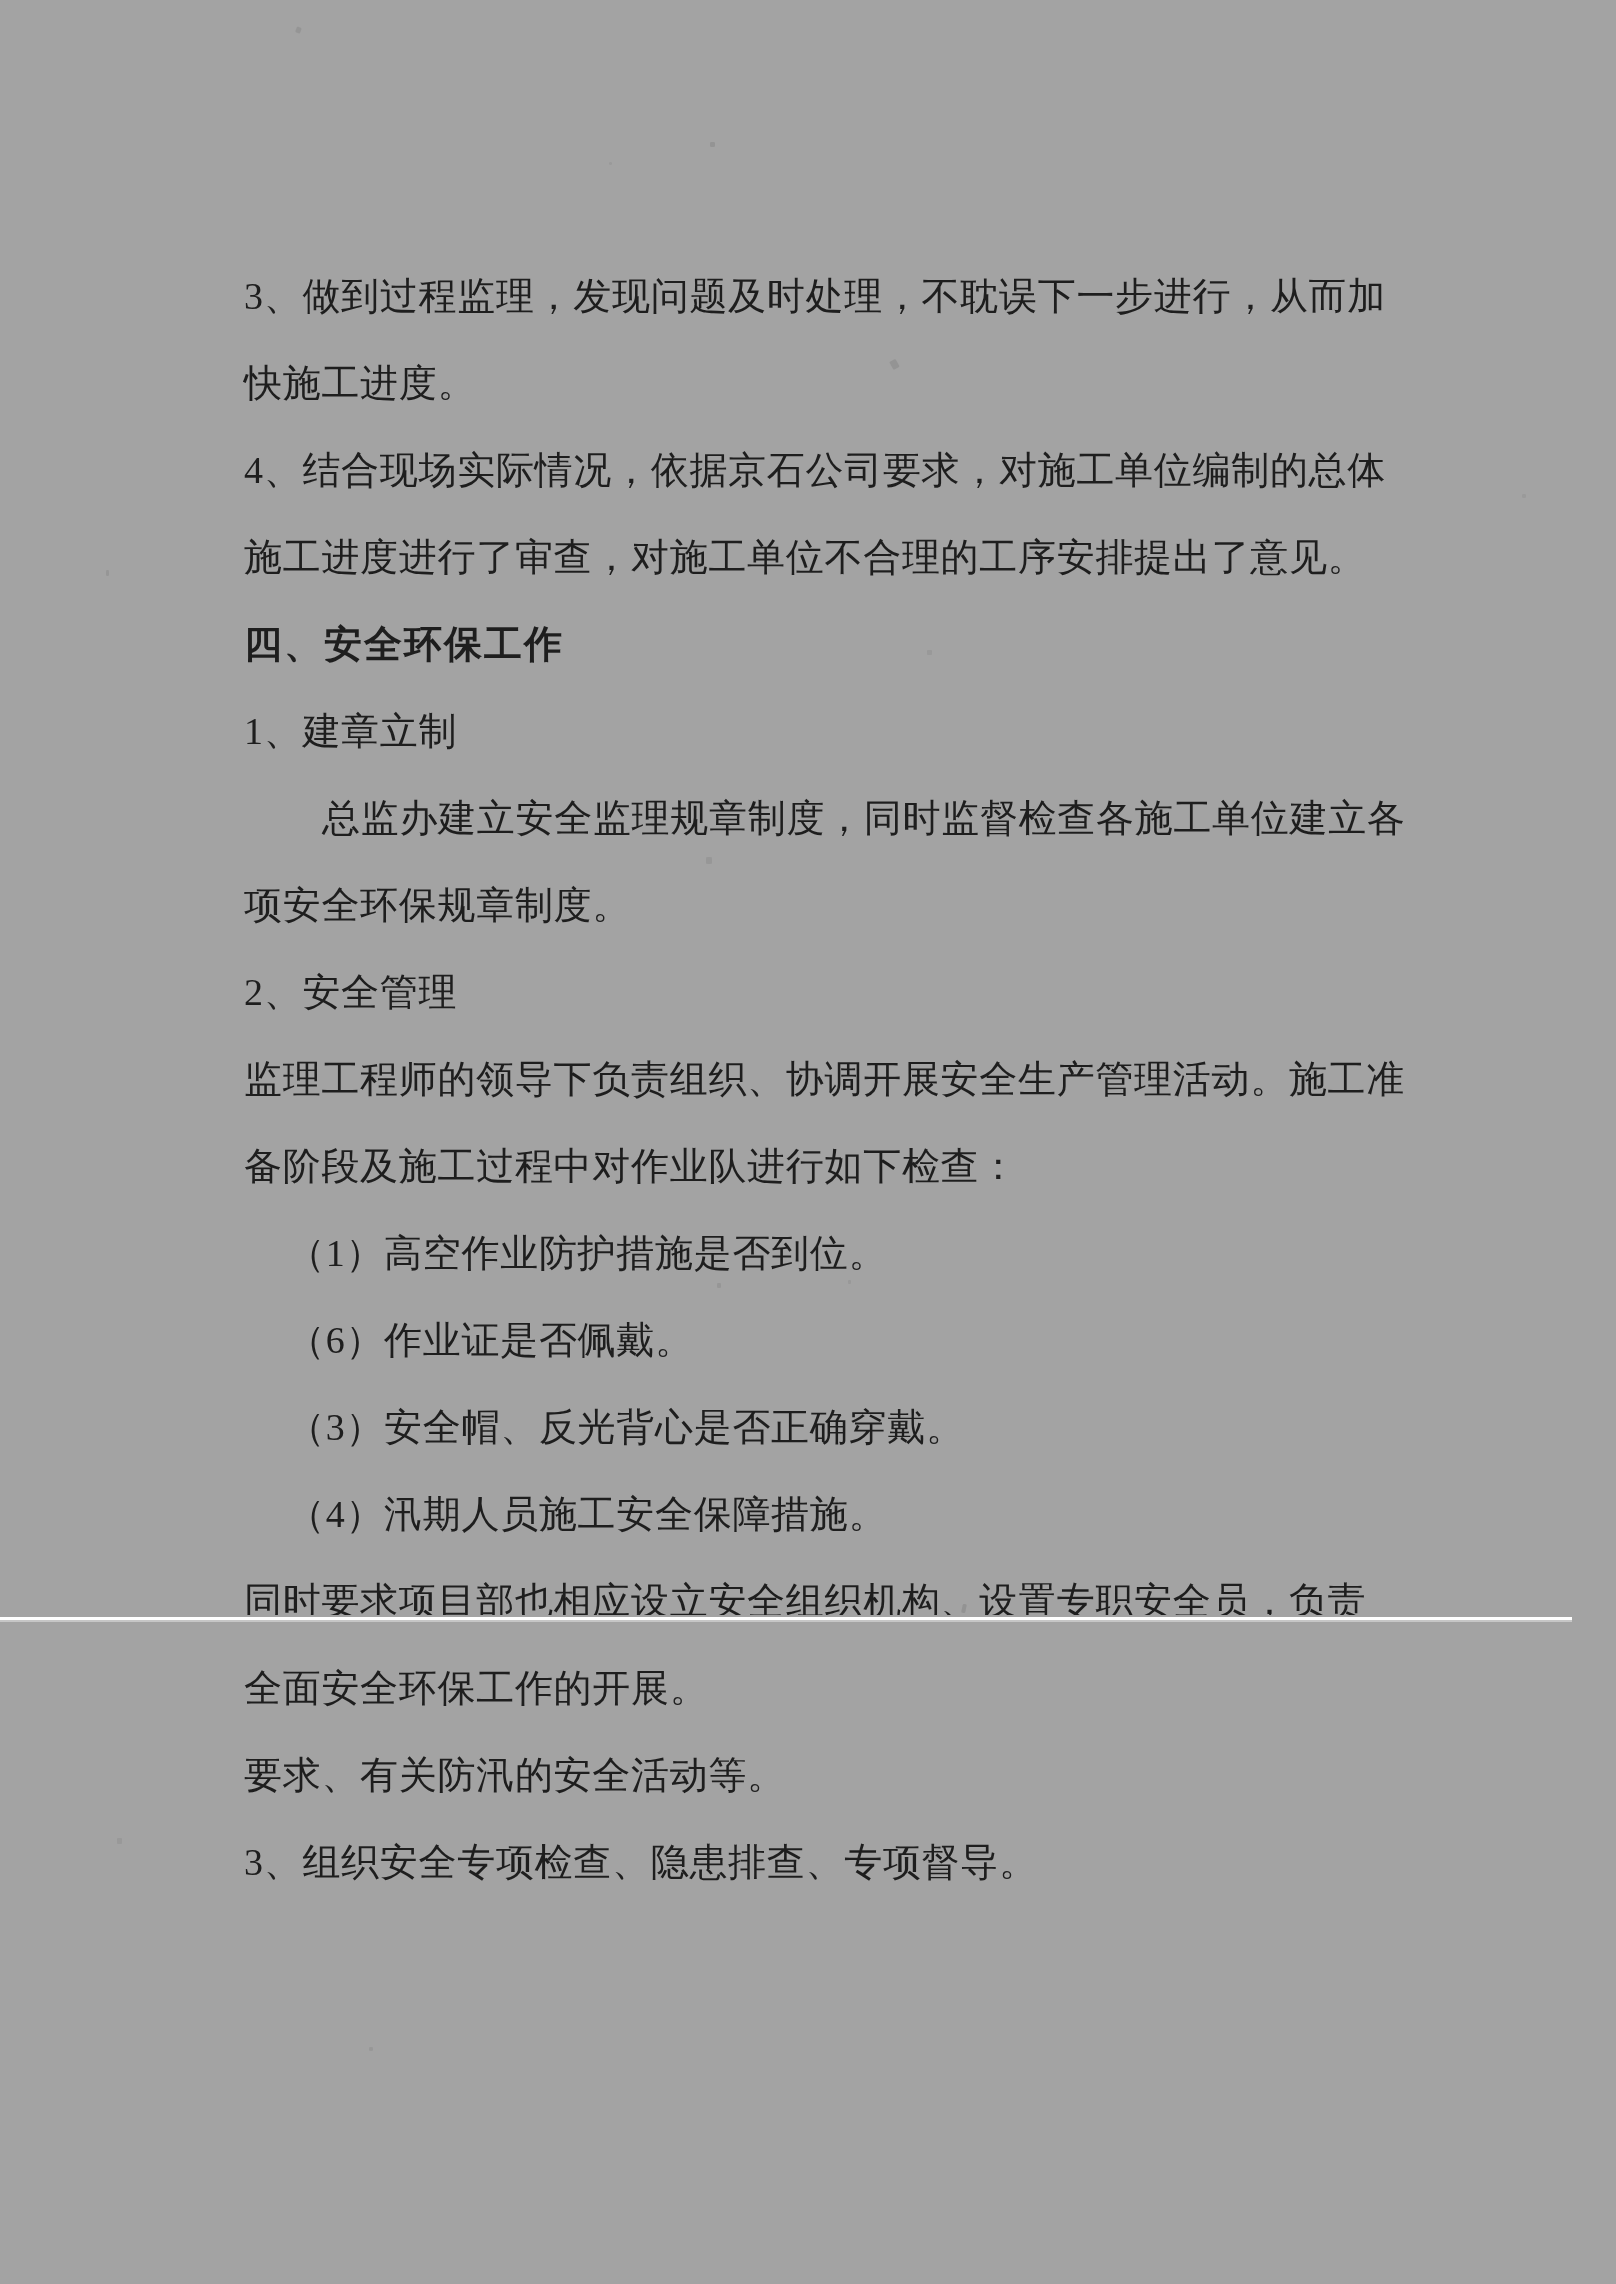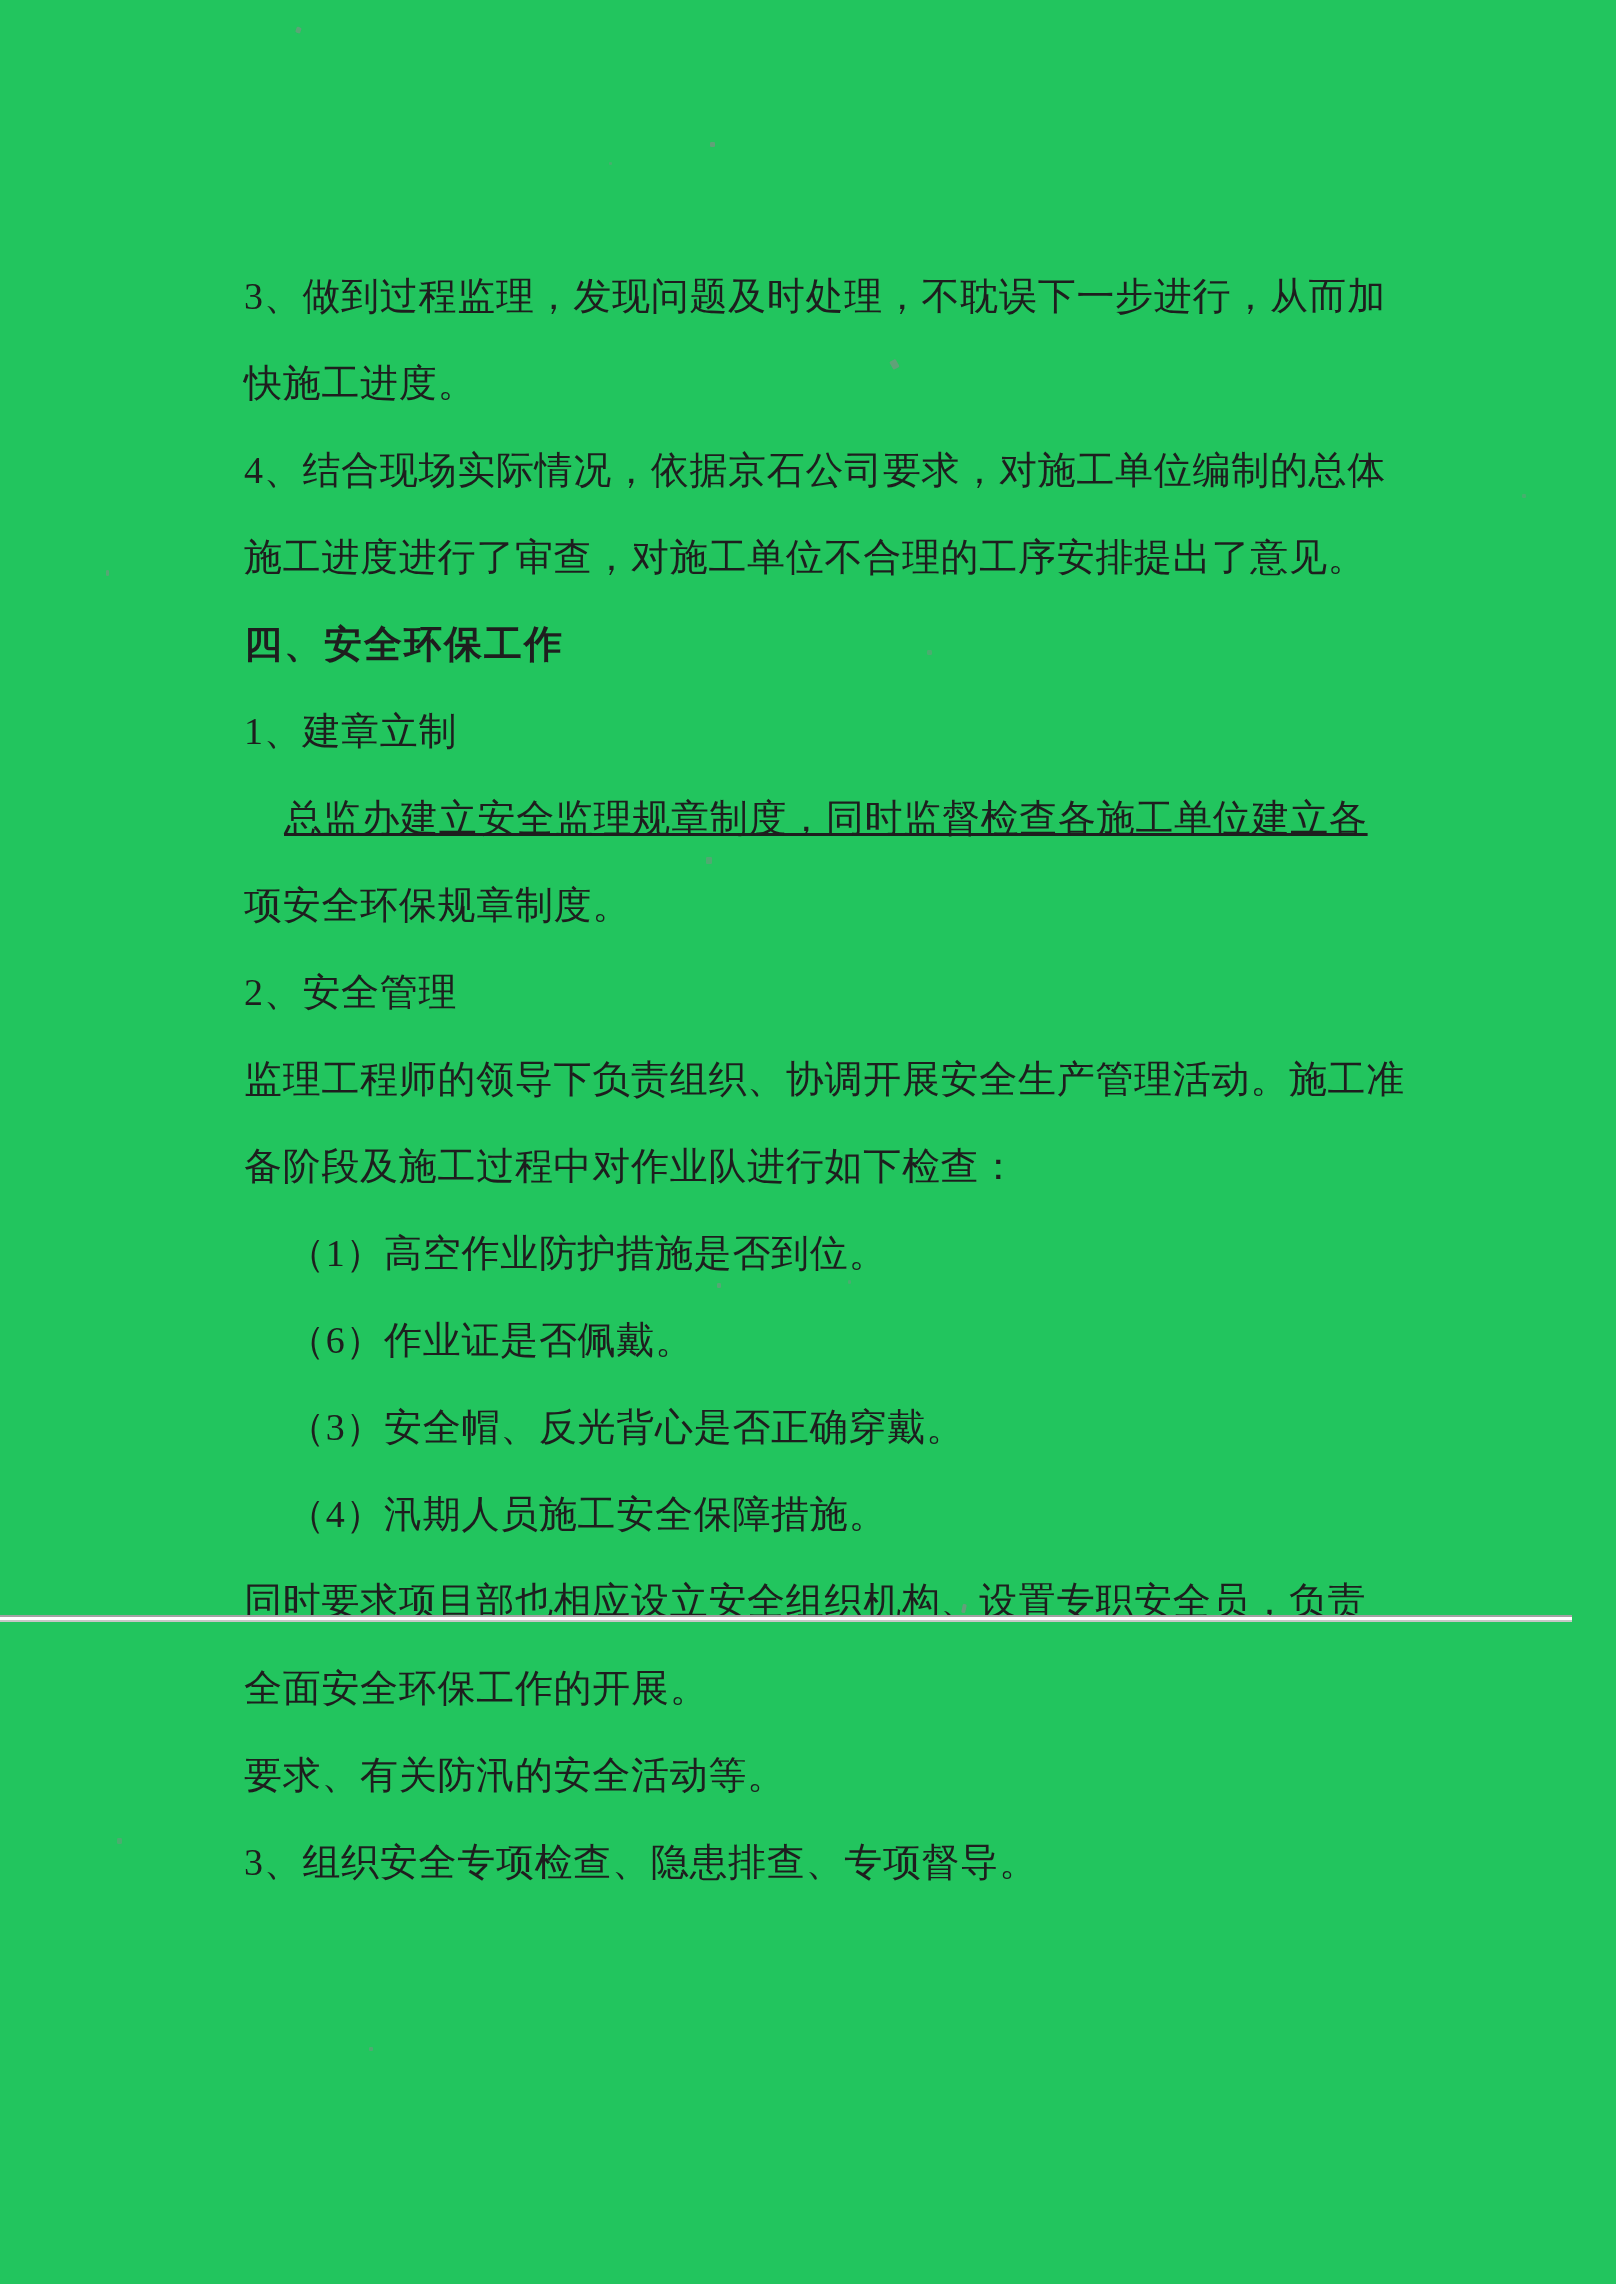--- a/index.html
+++ b/index.html
@@ -4,21 +4,21 @@
 <style>
   html, body {
     margin: 0;
     padding: 0;
     background: #ffffff;
   }
   .page {
     position: relative;
     width: 1616px;
     height: 2284px;
-    background: #22c55e;
+    background: #a3a3a3;
     overflow: hidden;
     font-family: "Liberation Serif", "DejaVu Serif", serif;
     color: #1e1e1e;
   }
   .content {
     position: absolute;
     left: 244px;
     top: 253px;
     width: 1147px;
   }
@@ -26,21 +26,21 @@
     height: 87px;
     line-height: 87px;
     font-size: 38px;
     letter-spacing: 0.7px;
     white-space: nowrap;
     color: #1e1e1e;
   }
   .ind0      { margin-left: 0; }
   .ind-half  { }
   .ind1      { }
-  .ind2      { margin-left: 40px; text-decoration: underline; }
+  .ind2      { margin-left: 78px; }
   .ind3      { margin-left: 43px; }
   .heading   { font-weight: 700; letter-spacing: 2px; }
 
   
   .scan-line {
     position: absolute;
     left: 0;
     top: 1615px;
     width: 1572px;
     height: 3.3px;

